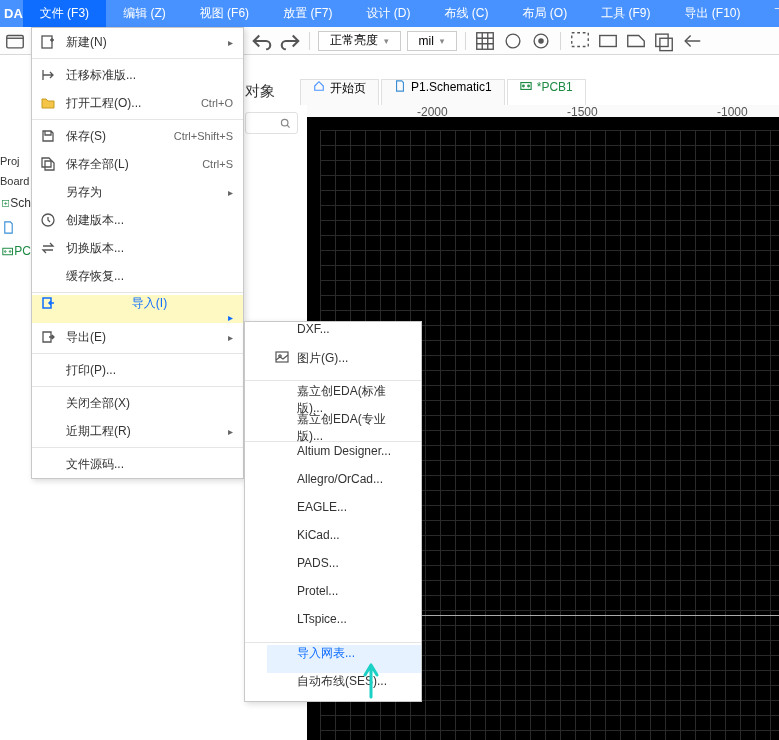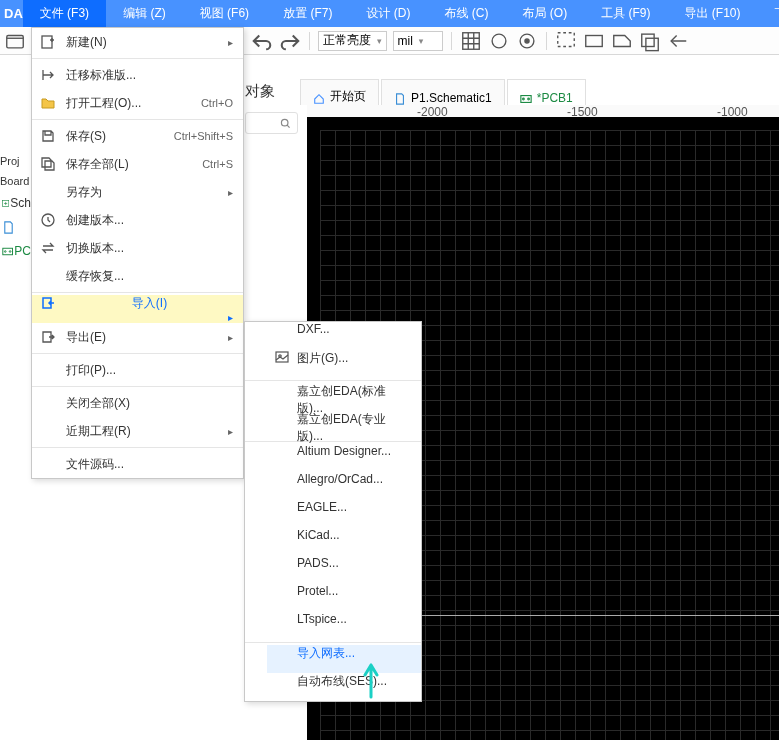--- a/index.html
+++ b/index.html
@@ -8,34 +8,34 @@
   
   .menubar { height:27px; background:#4892ff; color:#fff; display:flex; align-items:center; padding:0 4px; }
   .logo { width:26px; height:20px; display:flex; align-items:center; justify-content:center; font-weight:bold; font-size:13px; }
   .menu-item { padding:0 17px; height:27px; display:flex; align-items:center; cursor:pointer; white-space:nowrap; }
   .menu-item.active { background:#0e6dff; }
 
   
   .toolbar { height:28px; background:#fdfdfd; border-bottom:1px solid #d8d8d8; display:flex; align-items:center; padding:0 4px; gap:6px; }
   .tb-btn { width:22px; height:22px; display:flex; align-items:center; justify-content:center; color:#555; cursor:pointer; }
   .tb-sep { width:1px; height:18px; background:#d8d8d8; margin:0 2px; }
-  .tb-select { height:20px; border:1px solid #ccc; background:#fff; font-size:12px; padding:0 4px; display:flex; align-items:center; gap:6px; }
+  .tb-select { height:20px; border:1px solid #ccc; background:#fff; font-size:12px; padding:0 11px; display:flex; align-items:center; gap:6px; }
   .tb-select .arrow { font-size:9px; color:#888; }
 
   
   .left-strip { position:absolute; left:0; top:55px; width:31px; height:685px; background:#fff; }
   .left-proj { font-size:11px; color:#333; padding:4px 0; white-space:nowrap; overflow:hidden; }
   .left-tree { padding-left:2px; }
   .tree-item { display:flex; align-items:center; gap:1px; height:24px; font-size:12px; color:#333; white-space:nowrap; overflow:hidden; }
   .tree-item.pcb { color:#1c8a43; }
   .tree-icon { width:13px; height:13px; display:inline-block; }
 
   
   .tabs-row { position:absolute; left:300px; top:79px; height:26px; display:flex; align-items:center; gap:2px; }
-  .tab { display:flex; align-items:flex-end; gap:5px; padding:0 12px; height:26px; border:1px solid #e0e0e0; border-bottom:none; background:#fafafa; font-size:12px; }
+  .tab { display:flex; align-items:flex-start; gap:5px; padding:0 12px; height:26px; border:1px solid #e0e0e0; border-bottom:none; background:#fafafa; font-size:12px; }
   .tab.active { background:#fff; color:#1c8a43; }
   .tab .ticon { width:12px; height:12px; }
 
   
   .dropdown { position:absolute; left:31px; top:27px; width:213px; background:#fff; border:1px solid #c8c8c8; box-shadow:2px 2px 6px rgba(0,0,0,0.15); z-index:100; }
   .dd-item { display:flex; align-items:center; height:28px; padding:0 10px 0 34px; position:relative; color:#333; cursor:pointer; white-space:nowrap; }
   .dd-item .ico { position:absolute; left:8px; width:16px; height:16px; }
   .dd-item .shortcut { margin-left:auto; color:#666; font-size:11px; }
   .dd-item .submenu-arrow { margin-left:auto; font-size:10px; color:#666; }
   .dd-item.highlight { background:#fef9c3; color:#0e6dff;flex-direction:column; }

